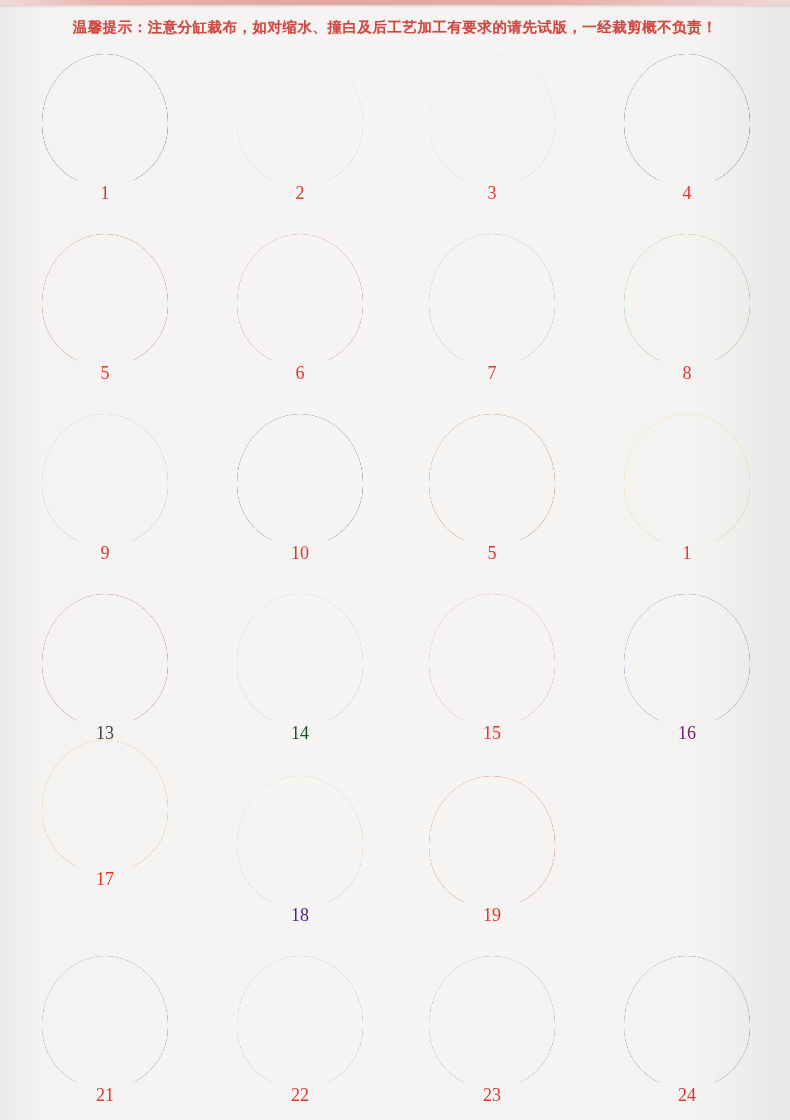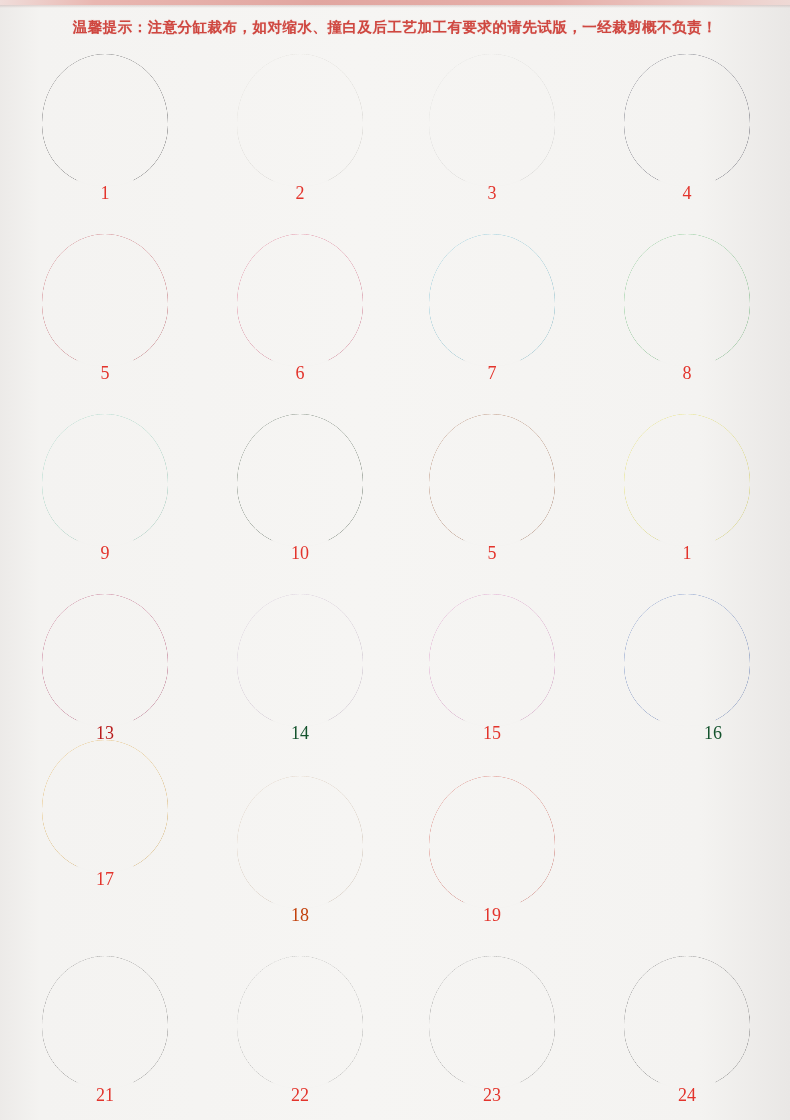--- a/index.html
+++ b/index.html
@@ -278,21 +278,21 @@
           <div class="notch"></div>
         </div>
         <div class="swatch-number" style="color: rgb(227, 52, 44);">1</div>
       </div>
       <div class="swatch-cell" style="left: 7px; top: 540px;">
         <div class="swatch" style="background: rgb(180, 19, 79);">
           <div class="weave"></div>
           <div class="sheen"></div>
           <div class="notch"></div>
         </div>
-        <div class="swatch-number" style="color: #b91c1c;">13</div>
+        <div class="swatch-number" style="color: #404040;">13</div>
       </div>
       <div class="swatch-cell" style="left: 202px; top: 540px;">
         <div class="swatch" style="background: rgb(217, 194, 226);">
           <div class="weave"></div>
           <div class="sheen"></div>
           <div class="notch"></div>
         </div>
         <div class="swatch-number" style="color: #14532d;">14</div>
       </div>
       <div class="swatch-cell" style="left: 394px; top: 540px;">
@@ -302,37 +302,37 @@
           <div class="notch"></div>
         </div>
         <div class="swatch-number" style="color: rgb(227, 52, 44);">15</div>
       </div>
       <div class="swatch-cell" style="left: 589px; top: 540px;">
         <div class="swatch" style="background: rgb(36, 86, 189);">
           <div class="weave"></div>
           <div class="sheen"></div>
           <div class="notch"></div>
         </div>
-        <div class="swatch-number" style="color: #14532d; text-align: right;">16</div>
+        <div class="swatch-number" style="color: #701a75;">16</div>
       </div>
       <div class="swatch-cell" style="left: 7px; top: 686px;">
         <div class="swatch" style="background: rgb(244, 168, 29);">
           <div class="weave"></div>
           <div class="sheen"></div>
           <div class="notch"></div>
         </div>
         <div class="swatch-number" style="color: rgb(227, 52, 44);">17</div>
       </div>
       <div class="swatch-cell" style="left: 202px; top: 722px;">
         <div class="swatch" style="background: rgb(232, 205, 180);">
           <div class="weave"></div>
           <div class="sheen"></div>
           <div class="notch"></div>
         </div>
-        <div class="swatch-number" style="color: #c2410c;">18</div>
+        <div class="swatch-number" style="color: #4c1d95;">18</div>
       </div>
       <div class="swatch-cell" style="left: 394px; top: 722px; text-decoration: underline;">
         <div class="swatch" style="background: rgb(223, 50, 36);">
           <div class="weave"></div>
           <div class="sheen"></div>
           <div class="notch"></div>
         </div>
         <div class="swatch-number" style="color: rgb(227, 52, 44);">19</div>
       </div>
       <div class="swatch-cell" style="left: 7px; top: 902px;">

